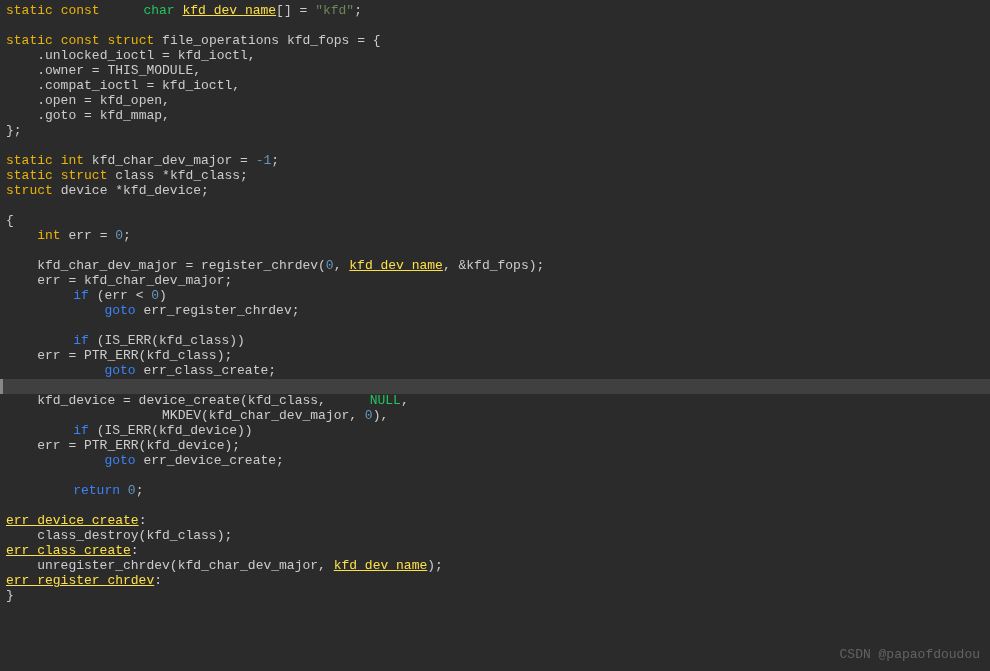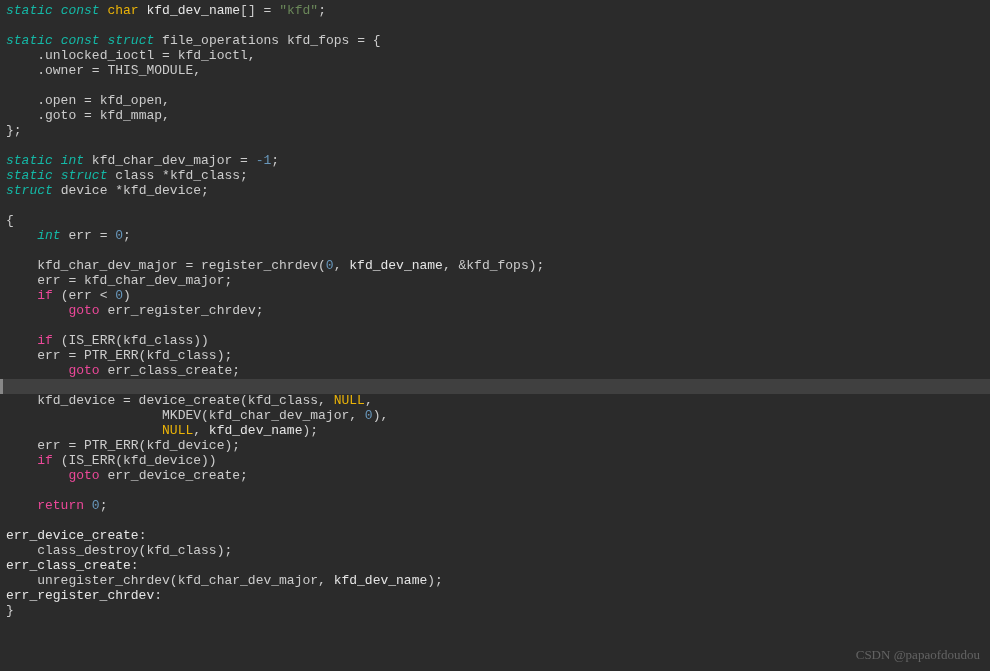--- a/index.html
+++ b/index.html
@@ -18,45 +18,45 @@
     .code-line {
       white-space: pre;
       padding: 0 6px;
       height: 15px;
     }
     .highlighted-line {
       background: #404040;
       border-left: 3px solid #888;
       padding-left: 3px;
     }
-    .kw1 { color: #14b8a6; font-style: italic; }      
-    .kw2 { color: #eab308; }     
+    .kw1 { color: #eab308; }      
+    .kw2 { color: #22c55e; margin-left: 36px; }     
     .str { color: #6a8759; }      
     .num { color: #6897bb; }      
-    .func { color: #e5e5e5; }     
-    .goto { color: #ec4899; }
+    .func { color: #fde047; text-decoration: underline; }     
+    .goto { color: #3b82f6; margin-left: 36px; }
     .watermark {
       position: absolute;
       bottom: 8px;
       right: 10px;
       color: rgba(200,200,200,0.35);
       font-size: 13px;
-      font-family: Liberation Serif, serif;
+      font-family: Liberation Mono, monospace;
     }
   </style>
 </head>
 <body>
 
 <div class="code-container">
 <div class="code-line"><span class="kw1">static</span><span> </span><span class="kw1">const</span><span> </span><span class="kw2">char</span><span> </span><span class="func">kfd_dev_name</span><span>[] = </span><span class="str">"kfd"</span><span>;</span></div>
 <div class="code-line"></div>
 <div class="code-line"><span class="kw1">static</span><span> </span><span class="kw1">const</span><span> </span><span class="kw1">struct</span><span> </span><span>file_operations</span><span> </span><span>kfd_fops</span><span> = {</span></div>
 <div class="code-line"><span>    </span><span>.unlocked_ioctl = kfd_ioctl,</span></div>
 <div class="code-line"><span>    </span><span>.owner = THIS_MODULE,</span></div>
-<div class="code-line"><span>    </span></div>
+<div class="code-line"><span>    </span><span>.compat_ioctl = kfd_ioctl,</span></div>
 <div class="code-line"><span>    </span><span>.open = kfd_open,</span></div>
 <div class="code-line"><span>    </span><span>.goto = kfd_mmap,</span></div>
 <div class="code-line"><span>};</span></div>
 <div class="code-line"></div>
 <div class="code-line"><span class="kw1">static</span><span> </span><span class="kw1">int</span><span> </span><span>kfd_char_dev_major</span><span> = </span><span class="num">-1</span><span>;</span></div>
 <div class="code-line"><span class="kw1">static</span><span> </span><span class="kw1">struct</span><span> </span><span>class</span><span> </span><span>*kfd_class;</span></div>
 <div class="code-line"><span class="kw1">struct</span><span> </span><span>device</span><span> </span><span>*kfd_device;</span></div>
 <div class="code-line"></div>
 <div class="code-line"><span>{</span></div>
 <div class="code-line"><span>    </span><span class="kw1">int</span><span> </span><span>err</span><span> = </span><span class="num">0</span><span>;</span></div>
@@ -65,23 +65,22 @@
 <div class="code-line"><span>    err = kfd_char_dev_major;</span></div>
 <div class="code-line"><span>    </span><span class="goto">if</span><span> (err &lt; </span><span class="num">0</span><span>)</span></div>
 <div class="code-line"><span>        </span><span class="goto">goto</span><span> </span><span>err_register_chrdev</span><span>;</span></div>
 <div class="code-line"></div>
 <div class="code-line"><span>    </span><span class="goto">if</span><span> (IS_ERR(kfd_class))</span></div>
 <div class="code-line"><span>    err = PTR_ERR(kfd_class);</span></div>
 <div class="code-line"><span>        </span><span class="goto">goto</span><span> </span><span>err_class_create</span><span>;</span></div>
 <div class="code-line highlighted-line"></div>
 <div class="code-line"><span>    kfd_device = device_create(kfd_class, </span><span class="kw2">NULL</span><span>,</span></div>
 <div class="code-line"><span>                    MKDEV(kfd_char_dev_major, </span><span class="num">0</span><span>),</span></div>
-<div class="code-line"><span>                    </span><span class="kw2">NULL</span><span>, </span><span class="func">kfd_dev_name</span><span>);</span></div>
+<div class="code-line"><span>    </span><span class="goto">if</span><span> (IS_ERR(kfd_device))</span></div>
 <div class="code-line"><span>    err = PTR_ERR(kfd_device);</span></div>
-<div class="code-line"><span>    </span><span class="goto">if</span><span> (IS_ERR(kfd_device))</span></div>
 <div class="code-line"><span>        </span><span class="goto">goto</span><span> </span><span>err_device_create</span><span>;</span></div>
 <div class="code-line"></div>
 <div class="code-line"><span>    </span><span class="goto">return</span><span> </span><span class="num">0</span><span>;</span></div>
 <div class="code-line"></div>
 <div class="code-line"><span class="func">err_device_create</span><span>:</span></div>
 <div class="code-line"><span>    class_destroy(kfd_class);</span></div>
 <div class="code-line"><span class="func">err_class_create</span><span>:</span></div>
 <div class="code-line"><span>    unregister_chrdev(kfd_char_dev_major, </span><span class="func">kfd_dev_name</span><span>);</span></div>
 <div class="code-line"><span class="func">err_register_chrdev</span><span>:</span></div>
 <div class="code-line"><span>}</span></div>

